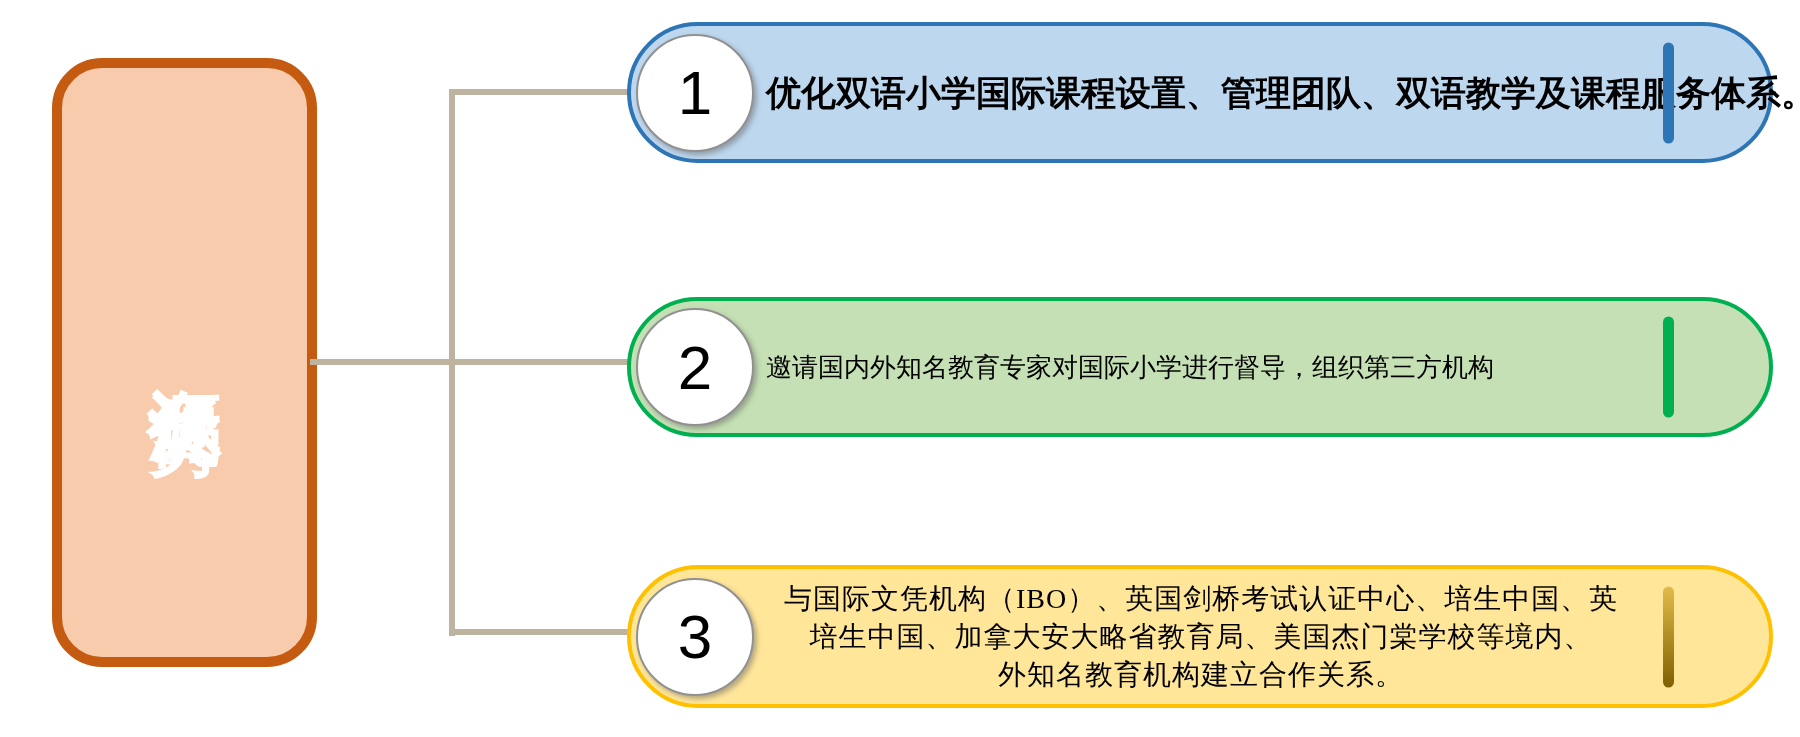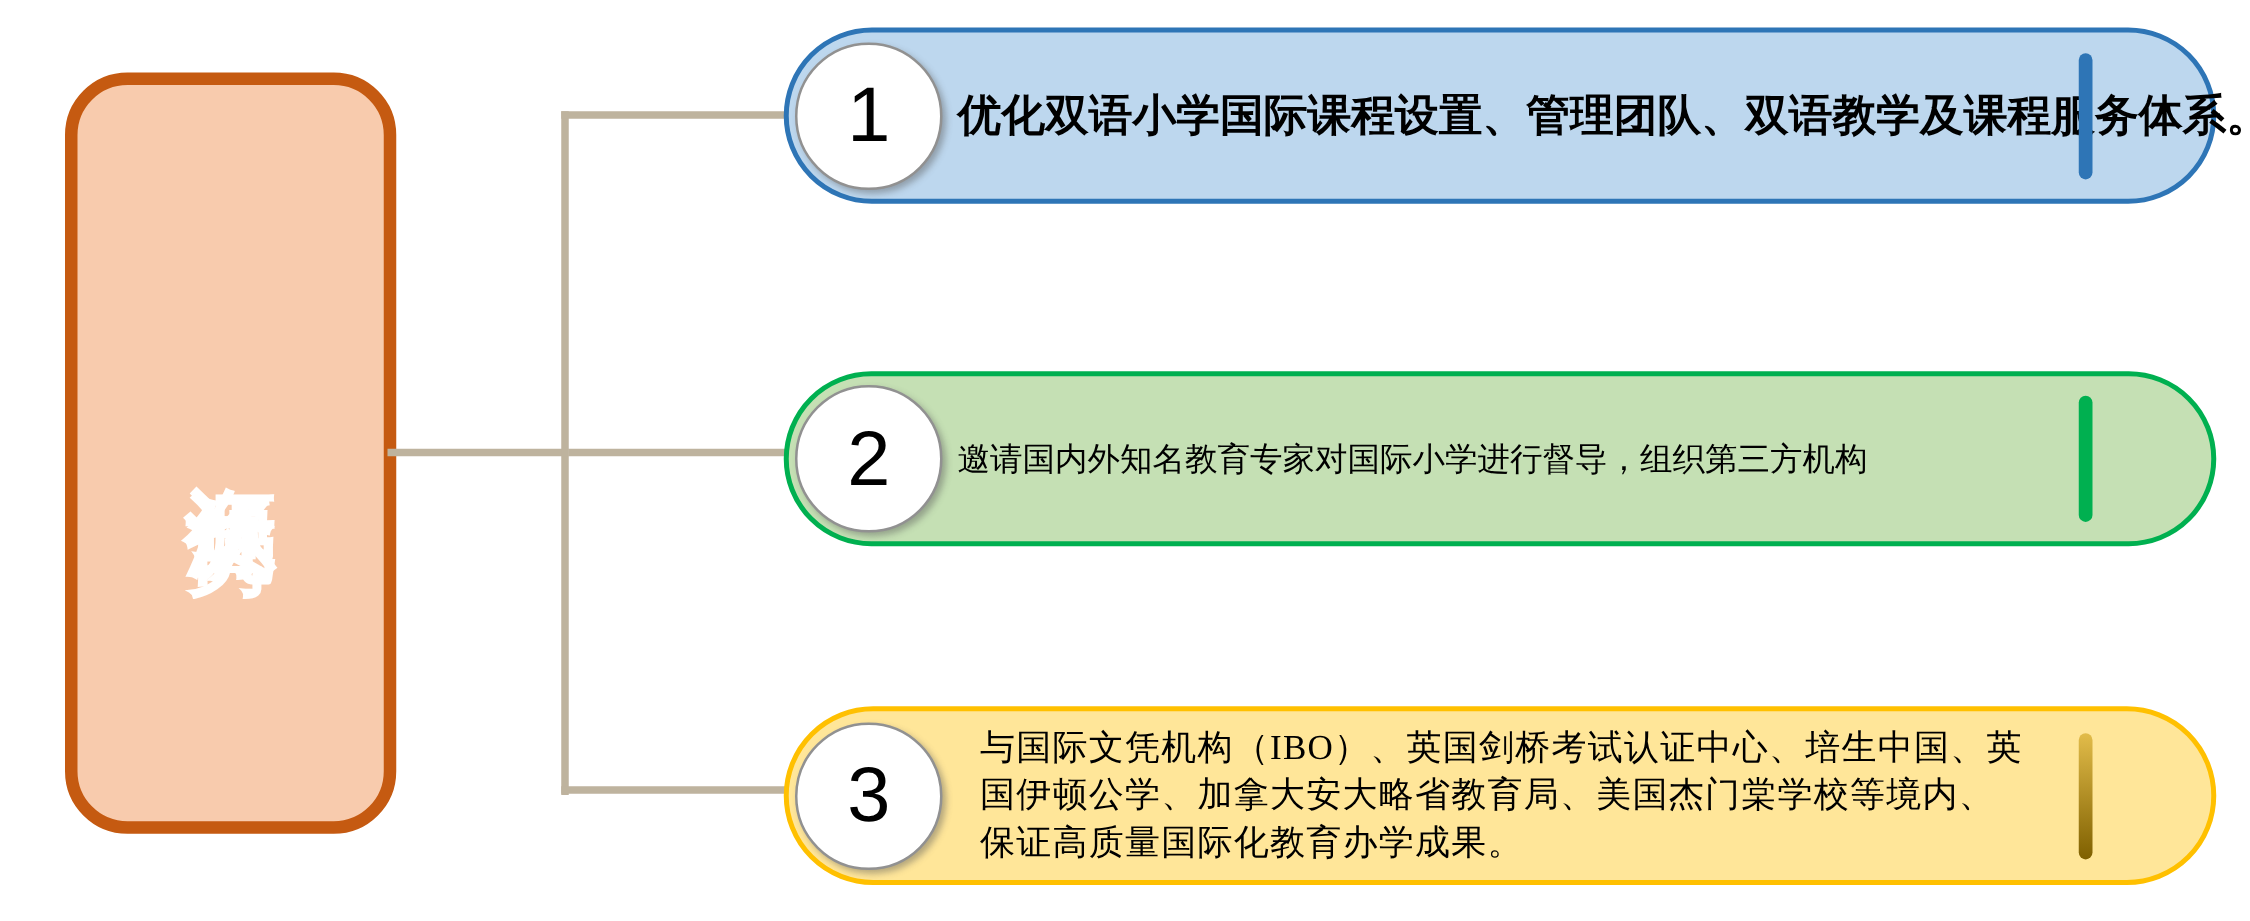--- a/index.html
+++ b/index.html
@@ -95,20 +95,21 @@
   }
   .pill-1 .pill-text { font-size: 35px; font-weight: bold; line-height: 46px; }
   .pill-2 .pill-text { font-size: 26px; font-weight: normal; line-height: 50px; }
   .pill-3 .pill-text {
     left: 153px;
     font-size: 28px;
     font-weight: normal;
     line-height: 38px;
     font-family: "Liberation Serif", serif;
     letter-spacing: 1px;
+    text-align: center;
   }
 </style>
 </head>
 <body>
 
 <div id="canvas" style="--background: #FFFFFF; --title-fill: #F8CBAD; --title-border: #C55A11; --title-text: #FFFFFF; --connector: #BEB39E; --circle-fill: #FFFFFF; --circle-border: #919191; --number-color: #000000; --text-color: #000000;">
 
   <div class="title-box">
     <div class="title-text">资源优势</div>
   </div>
@@ -138,19 +139,19 @@
     </div>
     <div class="accent-bar"></div>
   </div>
 
   <div class="pill pill-3" style="--fill: #FFE699; --border: #FFC000; --bar-top: #E2BC4A; --bar-bottom: #7F6000;">
     <div class="num-circle">
       <span>3</span>
     </div>
     <div class="pill-text">
       <div>与国际文凭机构（IBO）、英国剑桥考试认证中心、培生中国、英</div>
-      <div>国伊顿公学、加拿大安大略省教育局、美国杰门棠学校等境内、</div>
-      <div>保证高质量国际化教育办学成果。</div>
+      <div>培生中国、加拿大安大略省教育局、美国杰门棠学校等境内、</div>
+      <div>外知名教育机构建立合作关系。</div>
     </div>
     <div class="accent-bar"></div>
   </div>
 
 </div>
 
 </body></html>

